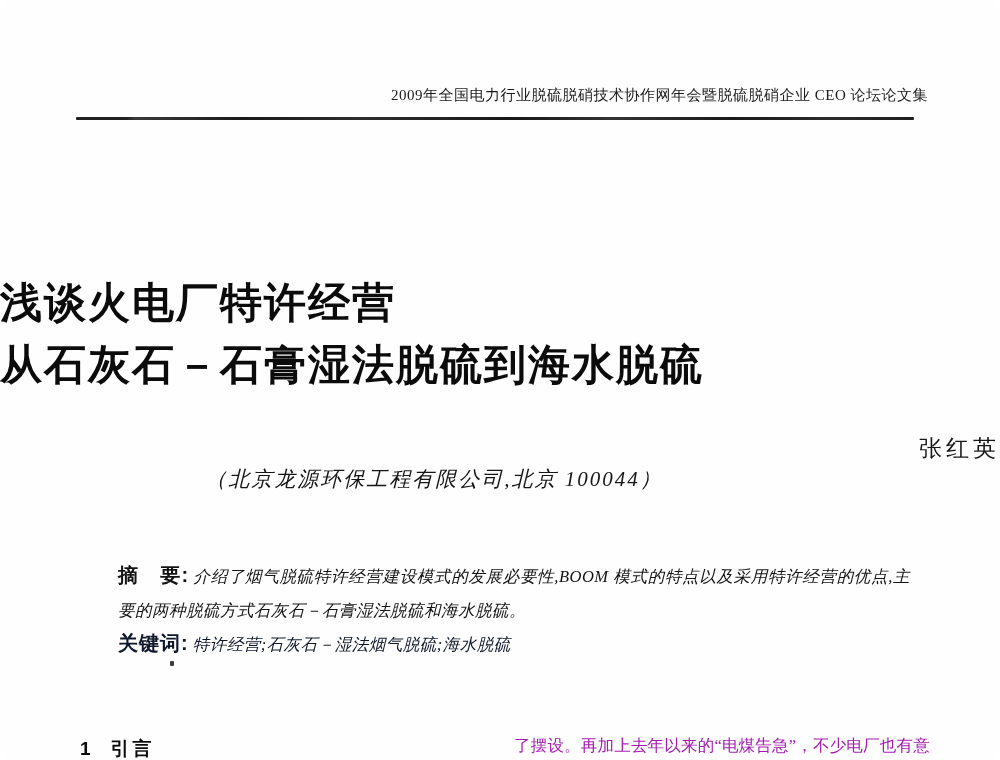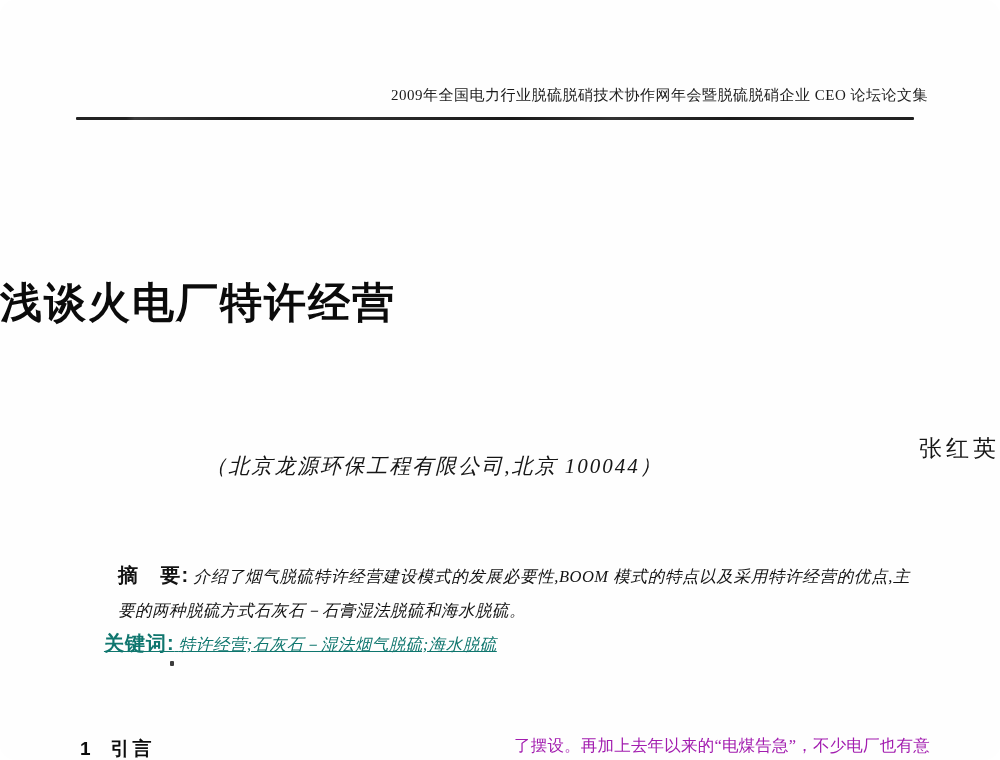--- a/index.html
+++ b/index.html
@@ -61,21 +61,21 @@
     top: 433px;
     left: 0;
     width: 1000px;
     text-align: right;
     font-size: 23px;
     letter-spacing: 4px;
     color: #161616;
   }
   .affiliation-line {
     position: absolute;
-    top: 452px;
+    top: 465px;
     left: 0;
     width: 868px;
     text-align: center;
     font-size: 21px;
     font-style: italic;
     letter-spacing: 2px;
     color: #161616;
   }
 
   
@@ -99,27 +99,26 @@
   }
   .kai-text {
     font-style: italic;
     font-weight: 500;
     letter-spacing: 0.5px;
     margin-top: 25px;
   }
   .keywords-line {
     position: absolute;
     top: 626px;
-    left: 104px;
+    left: 118px;
     width: 792px;
     font-size: 16.5px;
     line-height: 34px;
-    color: #0f766e;
+    color: #0f172a;
     white-space: nowrap;
-    text-decoration: underline;
   }
 
   
   .scan-speck {
     position: absolute;
     left: 170px;
     top: 661px;
     width: 4px;
     height: 5px;
     background: #3c3c3c;
@@ -156,20 +155,21 @@
 <body>
 
 <div class="page">
 
   <div class="running-header">2009年全国电力行业脱硫脱硝技术协作网年会暨脱硫脱硝企业 CEO 论坛论文集</div>
 
   <div class="header-rule"></div>
 
   <div class="title-block">
     <div class="title-line">浅谈火电厂特许经营</div>
+    <div class="title-line">从石灰石－石膏湿法脱硫到海水脱硫</div>
   </div>
 
   <div class="author-line">张红英</div>
 
   <div class="affiliation-line">（北京龙源环保工程有限公司,北京 100044）</div>
 
   <p class="abstract-block">
     <span class="abstract-label">摘　要:</span>
     <span class="kai-text">介绍了烟气脱硫特许经营建设模式的发展必要性,BOOM 模式的特点以及采用特许经营的优点,主要的两种脱硫方式石灰石－石膏湿法脱硫和海水脱硫。</span>
   </p>

